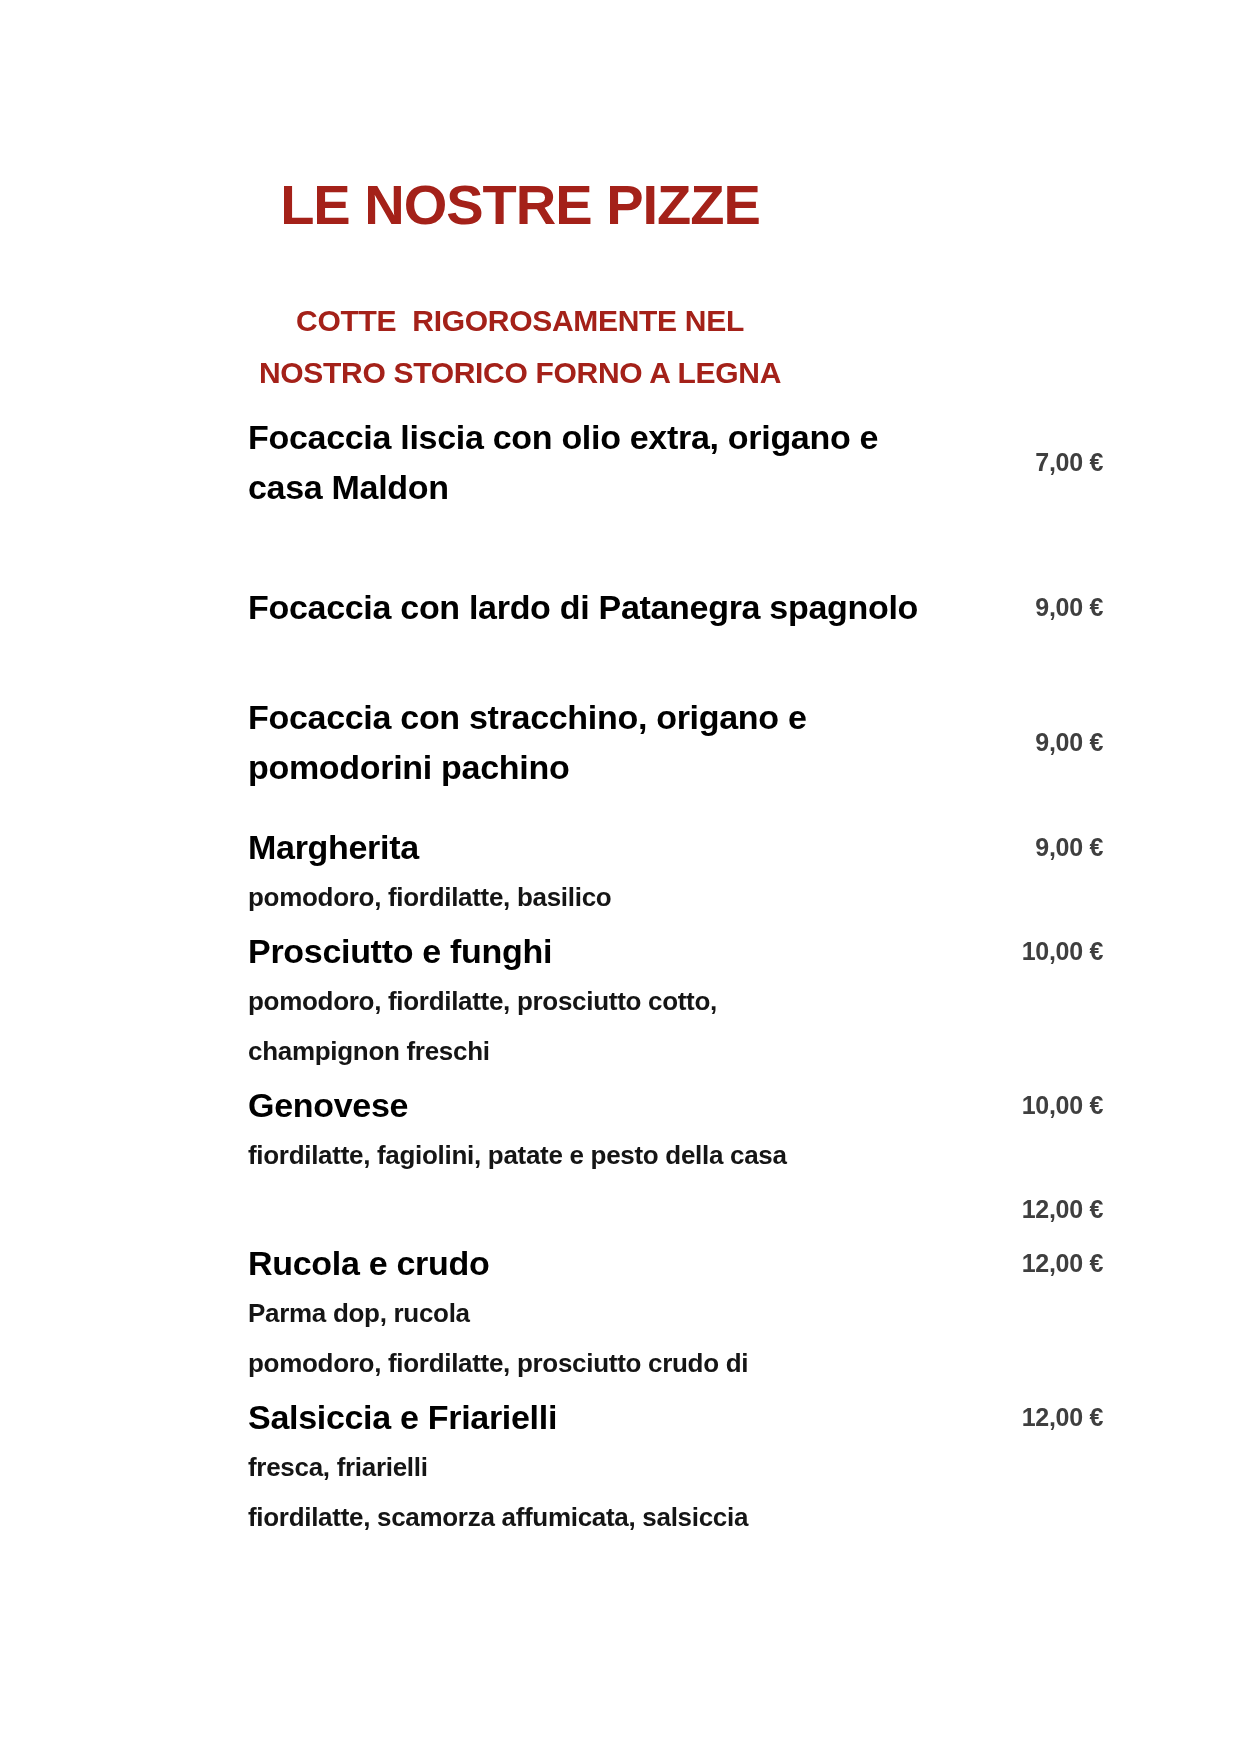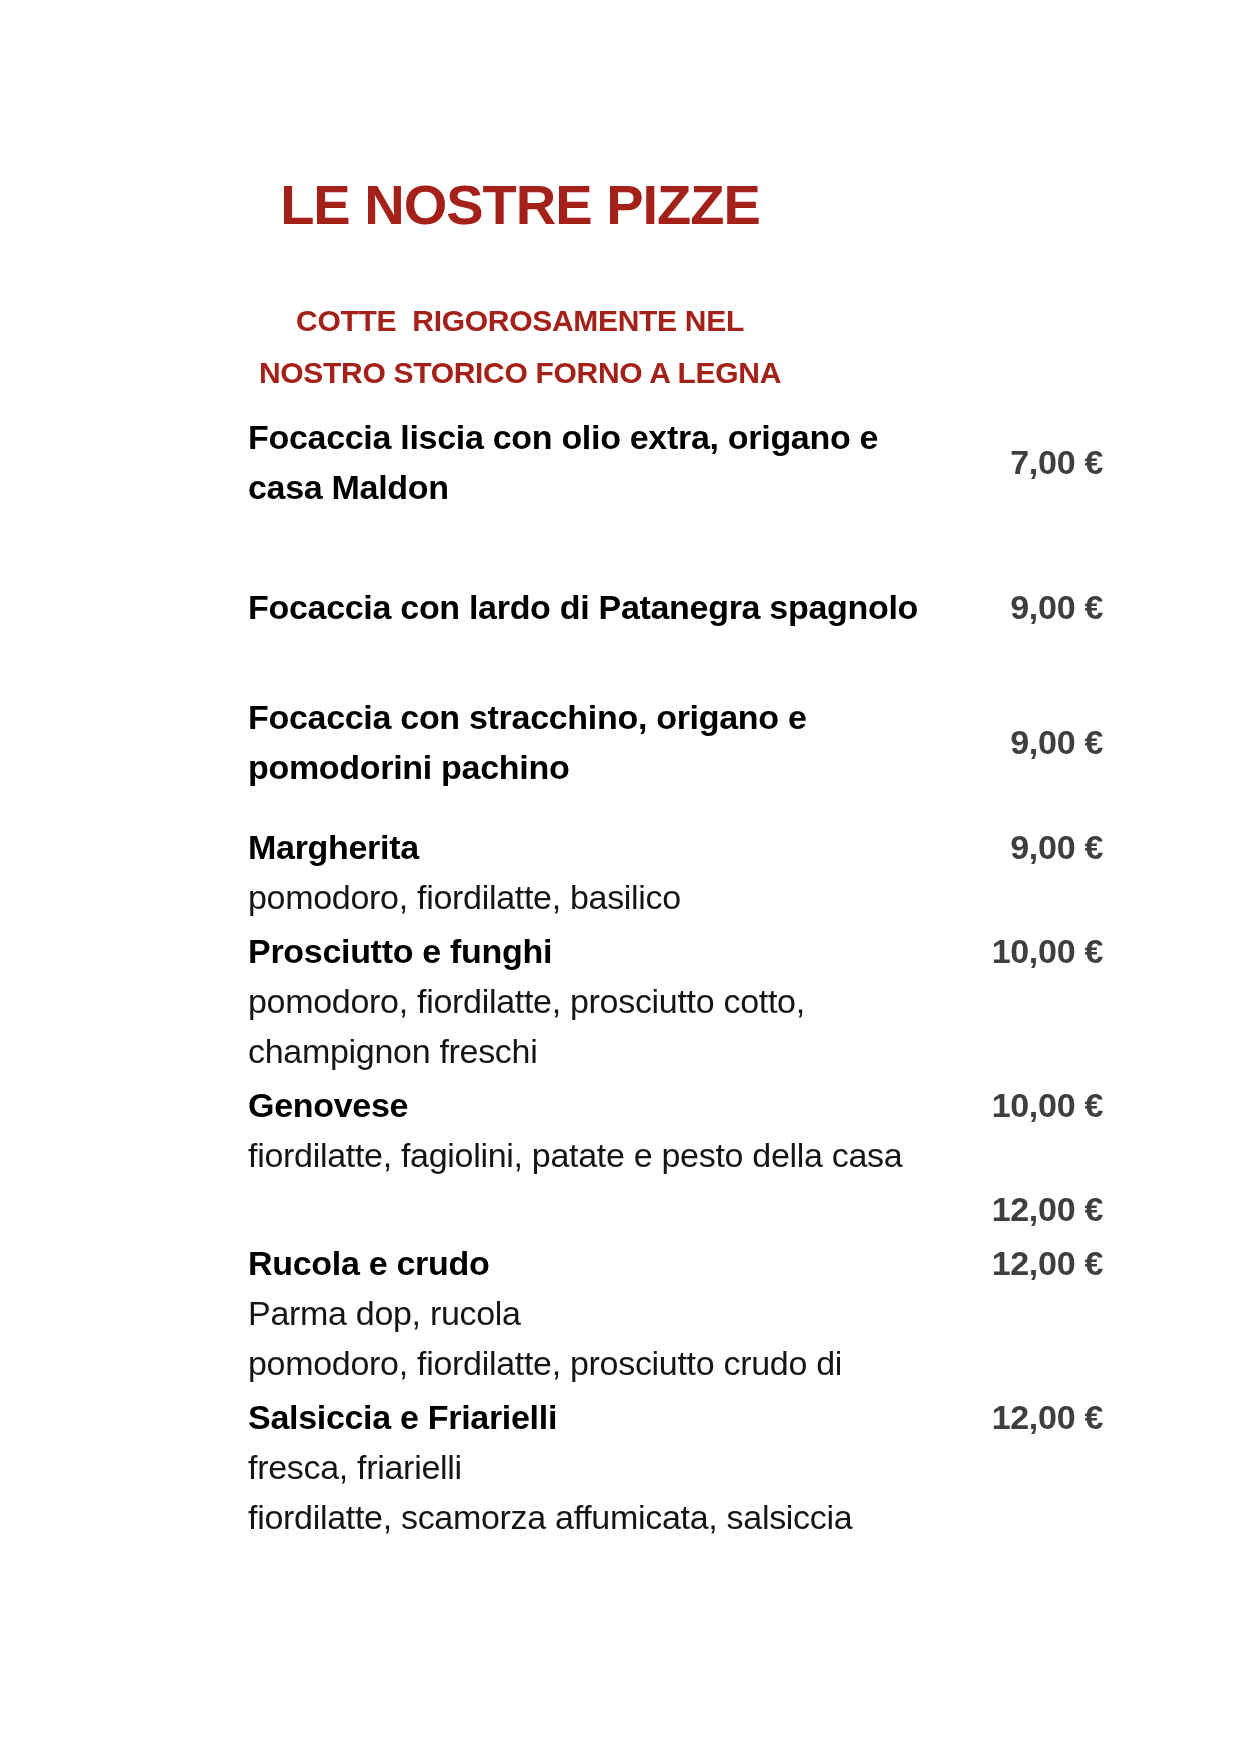--- a/index.html
+++ b/index.html
@@ -34,26 +34,26 @@
   .row:nth-child(2){margin-top:70px;}
   .row:nth-child(3){margin-top:60px;}
   .row:nth-child(4){margin-top:30px;}
   .row:nth-child(n+5){margin-top:4px;}
   .left{width:700px;flex:0 0 auto;}
   .nline{
     font-size:34px;line-height:50px;font-weight:700;
     letter-spacing:-0.3px;color:#000;white-space:pre;
   }
   .dline{
-    font-size:34px;line-height:50px;font-weight:400;
+    font-size:26px;line-height:50px;font-weight:700;
     letter-spacing:-0.3px;color:#151515;white-space:pre;
   }
   .price{
     flex:1 1 auto;text-align:right;
-    font-size:34px;line-height:50px;font-weight:700;
+    font-size:25px;line-height:50px;font-weight:700;
     color:var(--price-gray,#3F3F3F);
     letter-spacing:-0.3px;white-space:pre;
   }
   .row.no-desc{align-items:center;}
   .row.no-desc .price{align-self:center;}
   .row.has-desc .price{align-self:flex-start;}
 </style>
 </head>
 <body>
 

